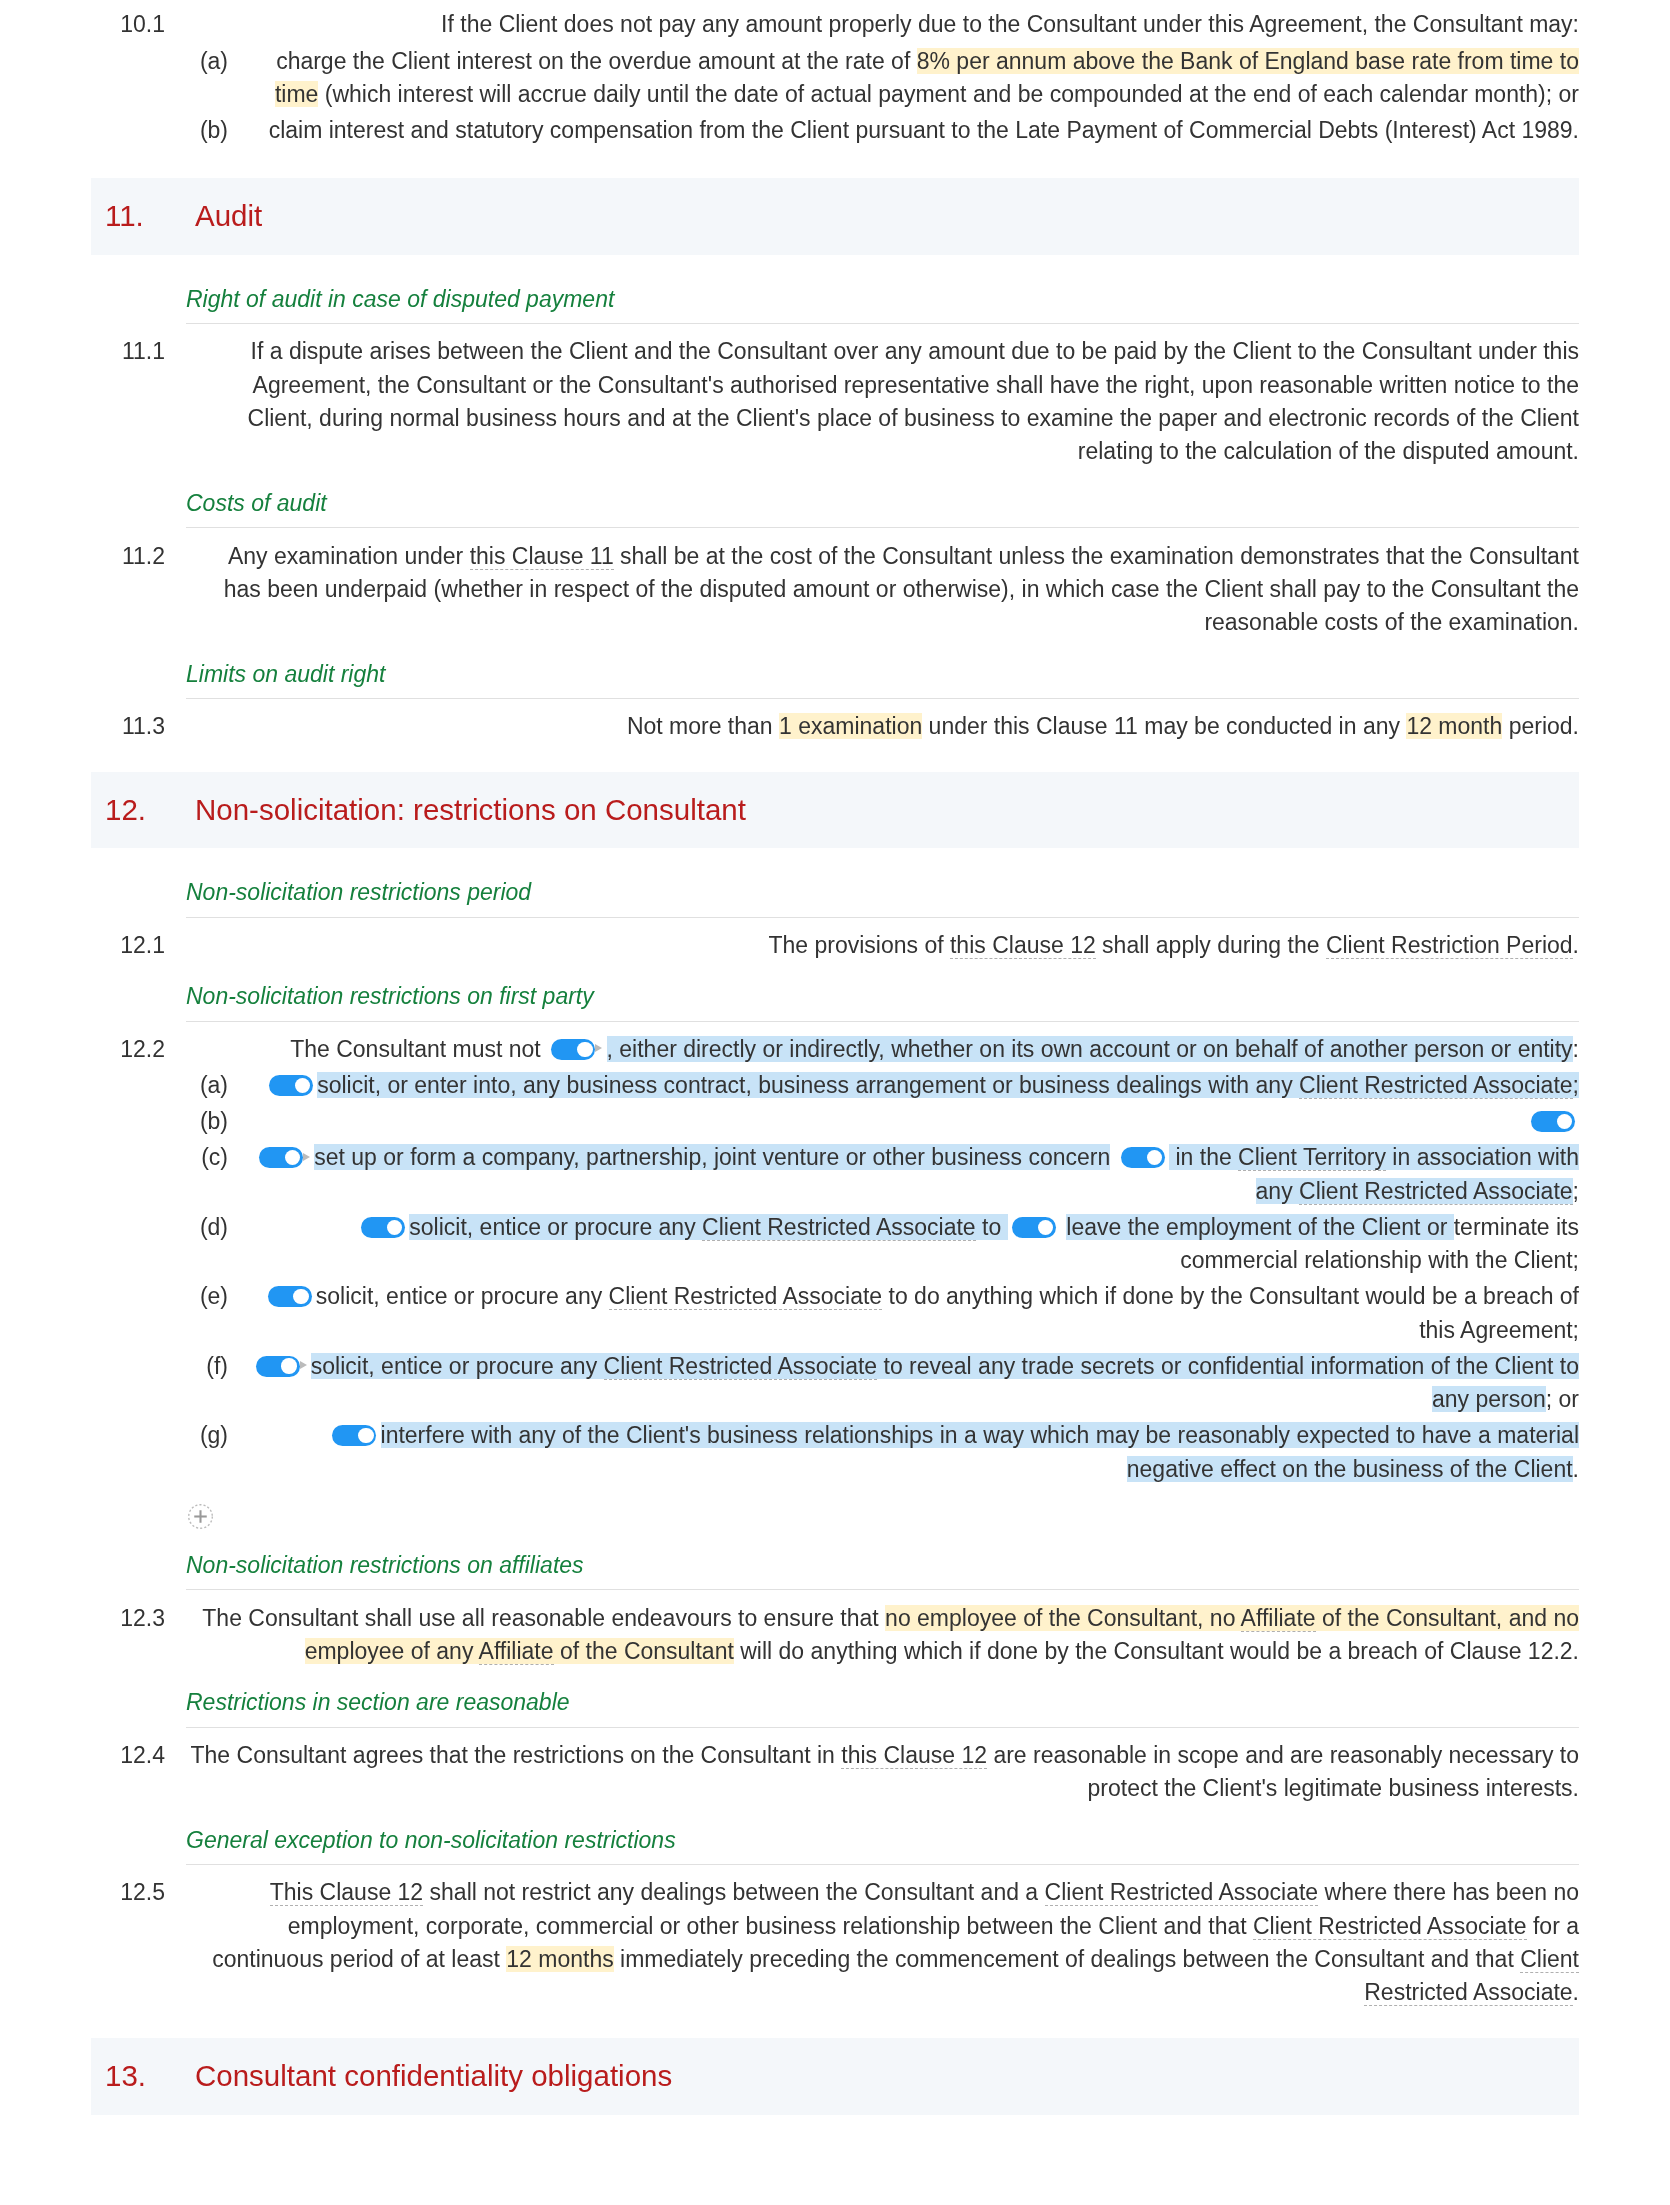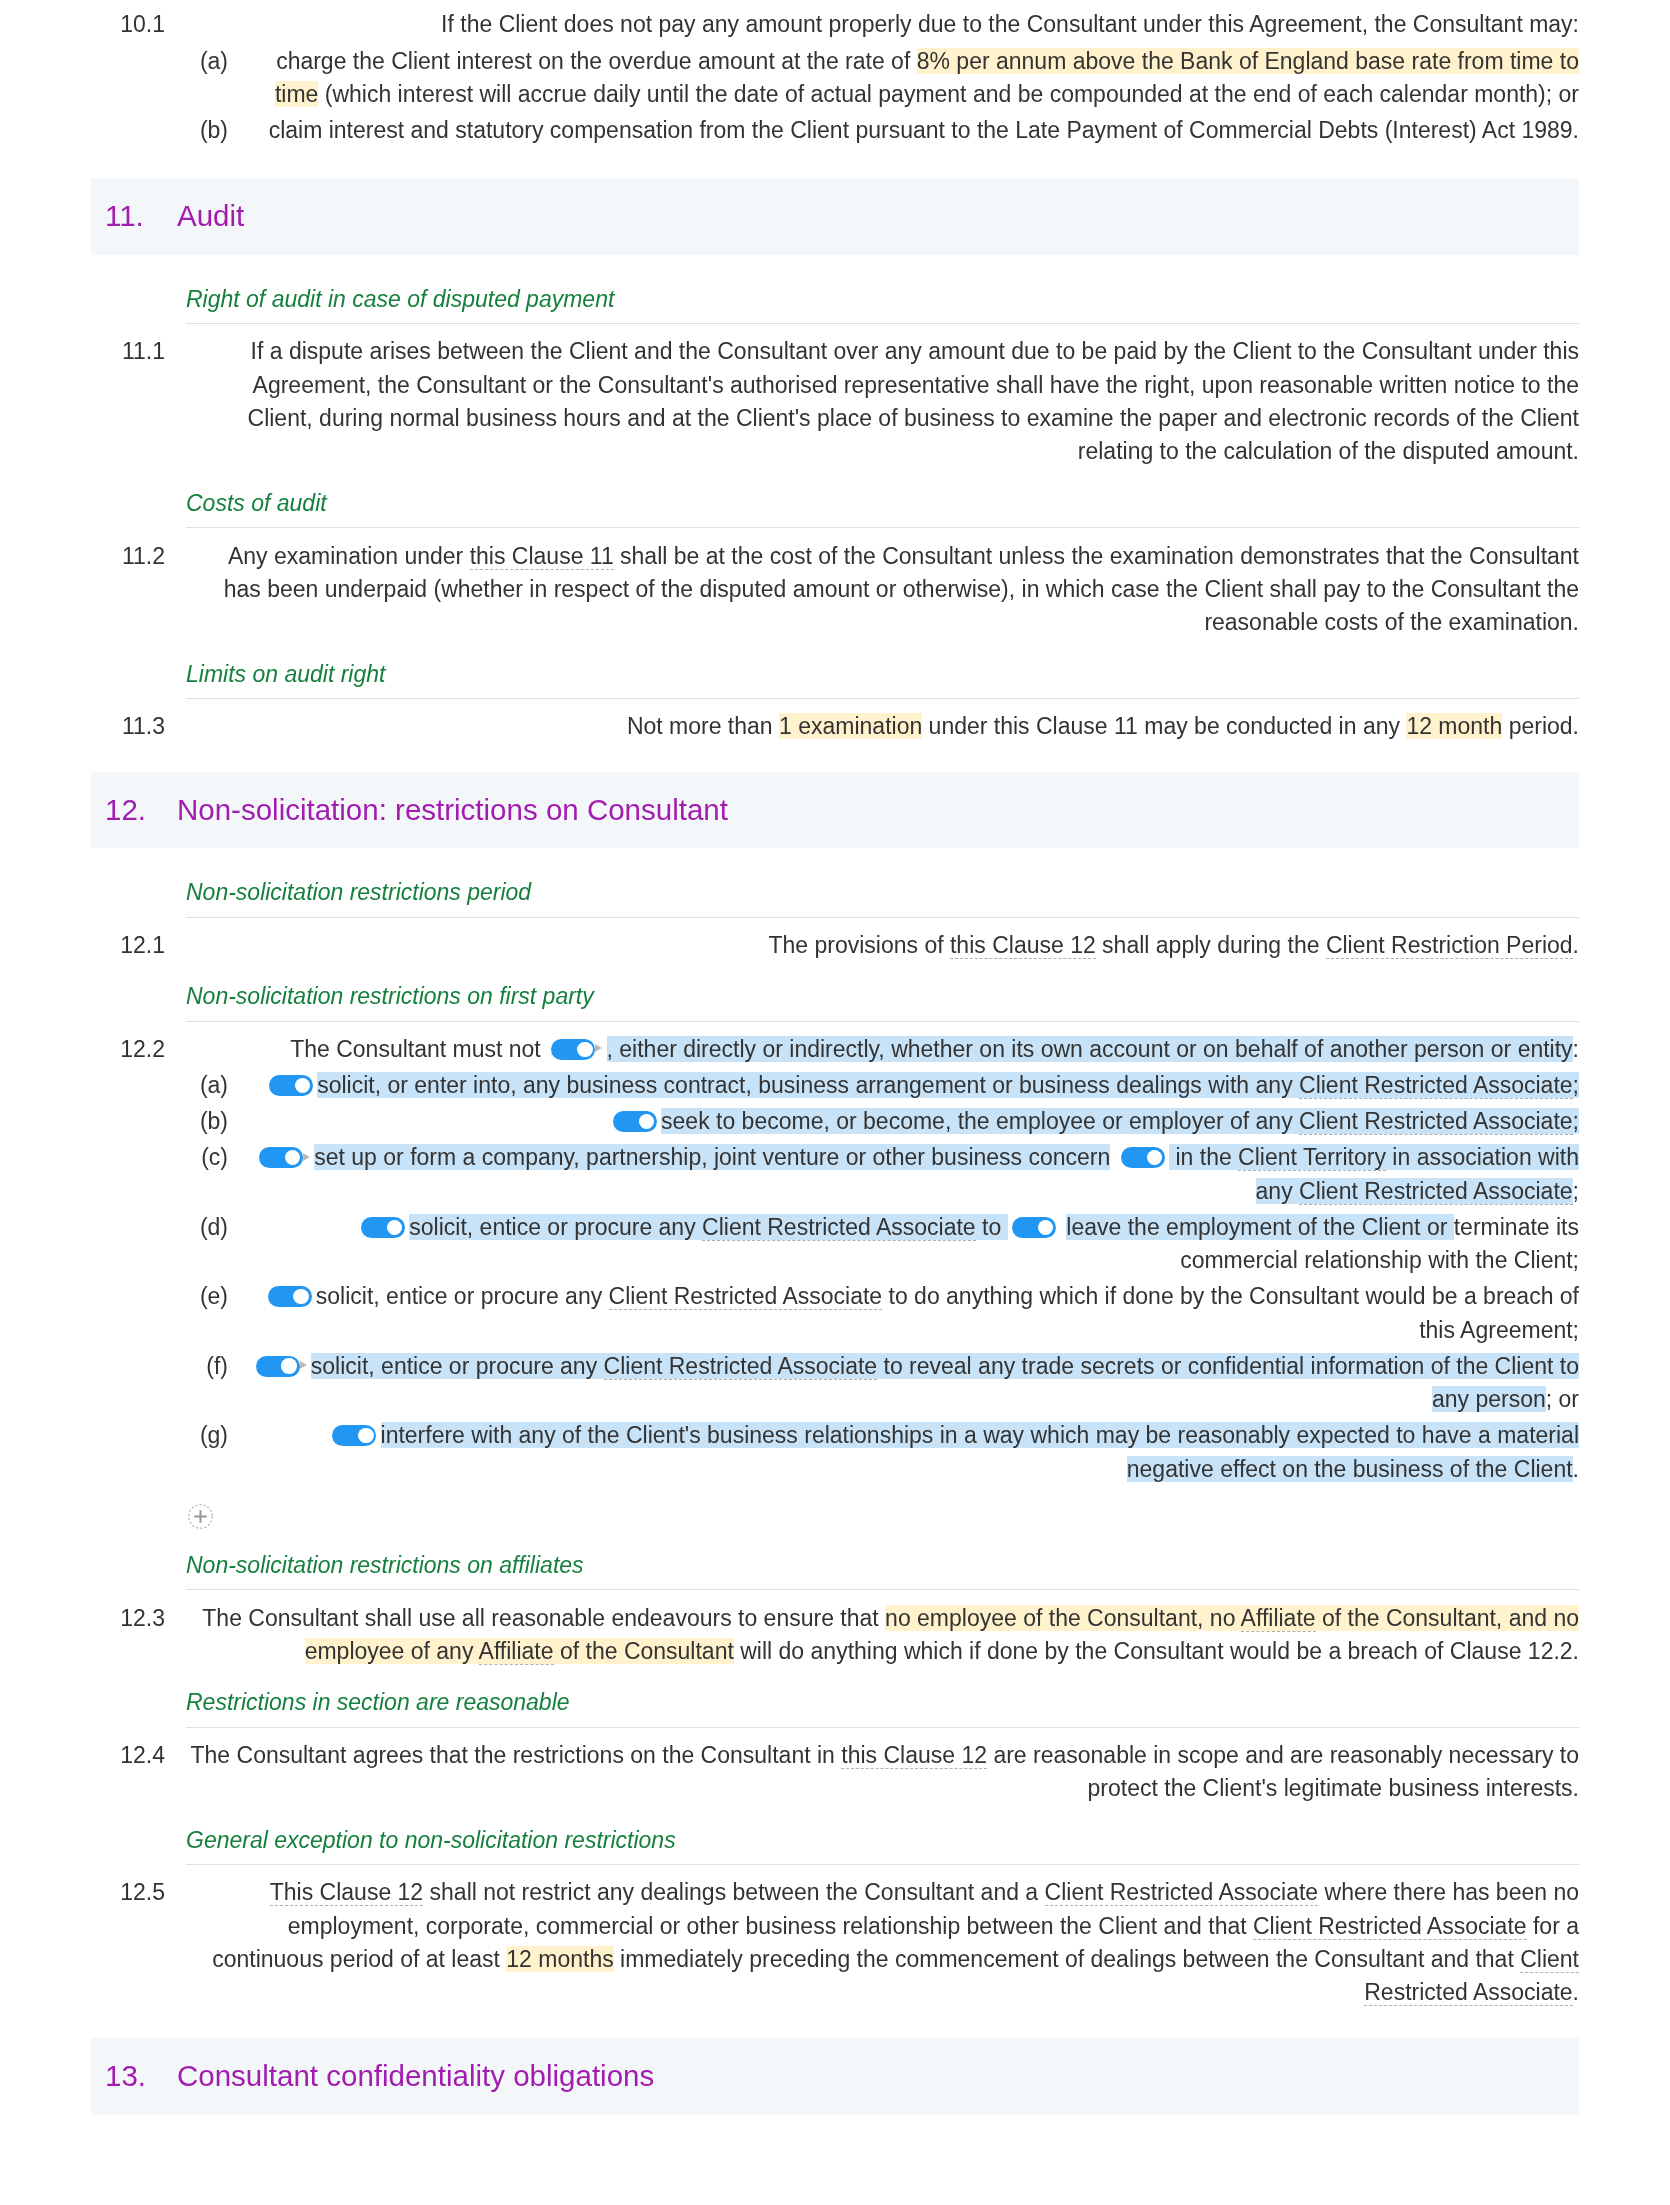--- a/index.html
+++ b/index.html
@@ -9,24 +9,24 @@
     color: #333;
     font-size: 23px;
     line-height: 1.45;
     padding: 0 91px 56px 91px;
   }
   .sec-heading {
     background: #f4f7fa;
     padding: 17px 14px 17px 14px;
     margin: 28px 0 21px 0;
     display: flex;
-    gap: 19px;
+    gap: 37px;
     font-size: 29.5px;
     font-weight: 500;
-    color: #a21caf;
+    color: #b91c1c;
   }
   .sec-heading .num { min-width: 53px; }
   .subheading {
     color: #15803d;
     font-style: italic;
     font-size: 23px;
     border-bottom: 0.7px solid #e0e0e0;
     padding: 7px 0 7px 0;
     margin: 11.2px 0 11.2px 95px;
   }
@@ -175,21 +175,21 @@
     <div class="sub">
       <div class="snum">(a)</div>
       <div class="stext">
         <span class="toggle"></span><span class="hl-b"><span>solicit, or enter into, any business contract, business arrangement or business dealings with any </span><span class="ref">Client Restricted Associate</span><span>;</span></span>
       </div>
     </div>
 
     <div class="sub">
       <div class="snum">(b)</div>
       <div class="stext">
-        <span class="toggle"></span><span class="hl-b"><span>seek to become, or become, the employee or employer of any </span><span class="ref">Client Restricted Associate</span><span>;</span></span>
+        <span class="toggle"></span>
       </div>
     </div>
 
     <div class="sub">
       <div class="snum">(c)</div>
       <div class="stext">
         <span class="toggle-arrow"><span class="pill"></span><span class="arr"></span></span><span class="hl-b">set up or form a company, partnership, joint venture or other business concern</span> <span class="toggle"></span><span class="hl-b"><span> in the </span><span class="ref">Client Territory</span><span> in association with any </span><span class="ref">Client Restricted Associate</span></span><span>;</span>
       </div>
     </div>
 

